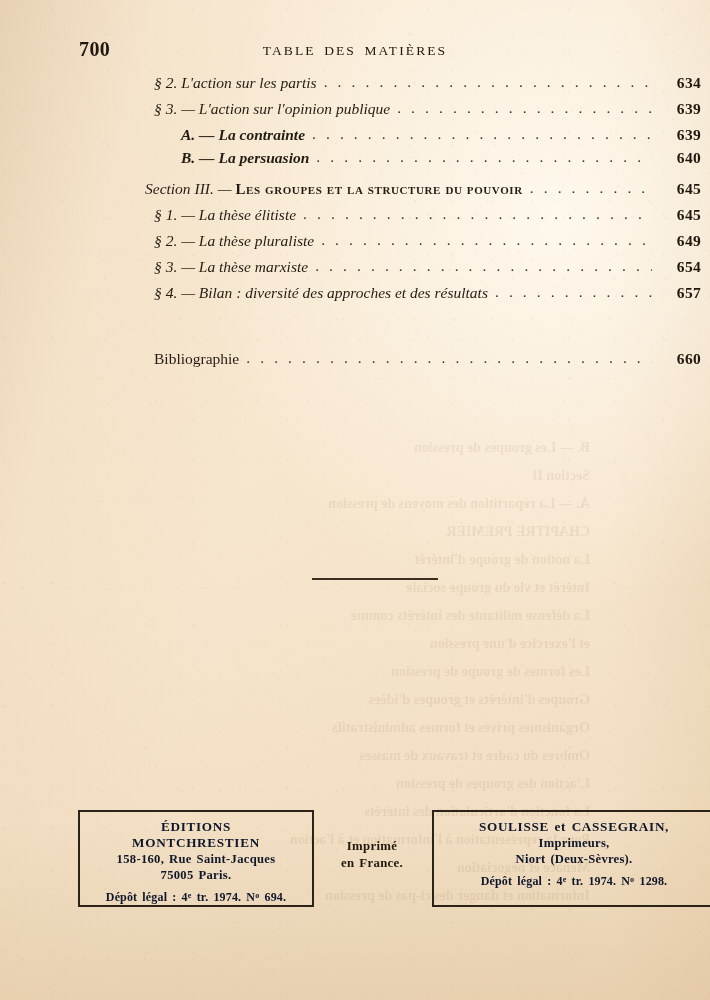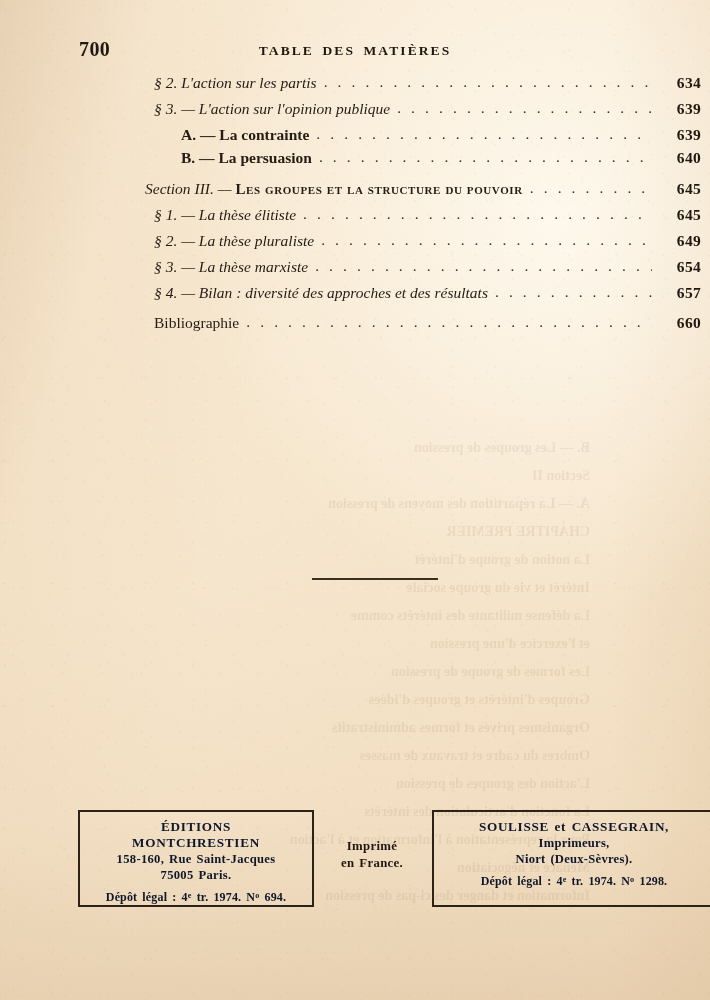--- a/index.html
+++ b/index.html
@@ -97,21 +97,21 @@
     font-weight: 700;
     letter-spacing: 0.4px;
     color: #20180f;
   }
   .runhead-title {
     position: absolute;
     left: 0; right: 0;
     top: 2px;
     text-align: center;
     font-size: 13.5px;
-    font-weight: 700;
+    font-weight: 400;
     letter-spacing: 2.1px;
     word-spacing: 3px;
     color: #20180f;
   }
 
   
   .toc {
     position: absolute;
     left: 0;
     top: 74px;
@@ -152,22 +152,22 @@
   }
 
   
   .lvl-section { padding-left: 104px; }
   .lvl-para    { padding-left: 139px; }
   .lvl-letter  { padding-left: 166px; }
   .lvl-biblio  { padding-left: 139px; }
 
   
   .sty-italic   { font-style: italic; }
-  .sty-bold     { font-weight: 700; }
-  .sty-roman    { font-style: normal; }
+  .sty-bold     { font-weight: 700; font-style: italic; }
+  .sty-roman    { font-style: normal; margin-top: 36px; }
 
   .sec-lead {
     font-style: italic;
     font-weight: 400;
   }
   .sec-caps {
     font-style: normal;
     font-variant: small-caps;
     font-weight: 700;
     letter-spacing: 0.6px;

